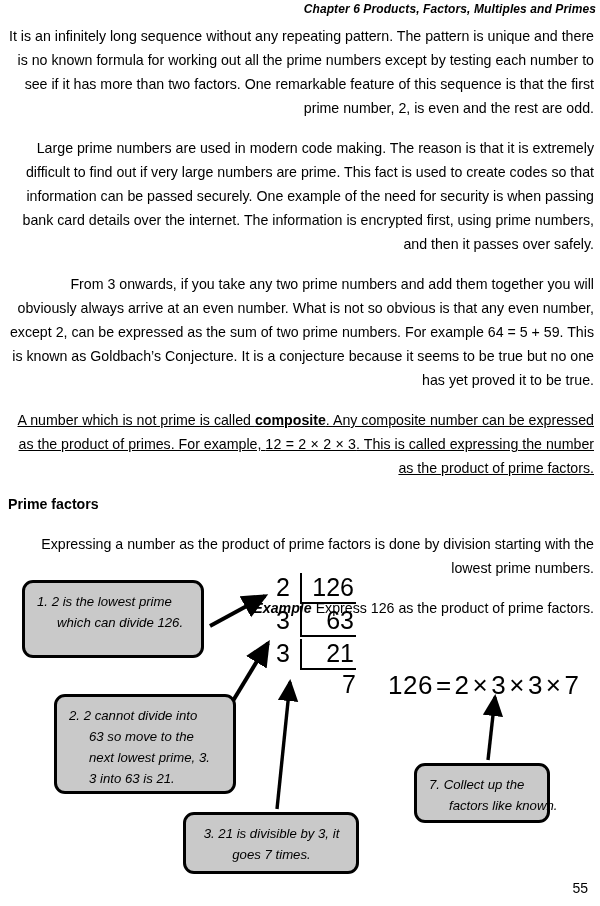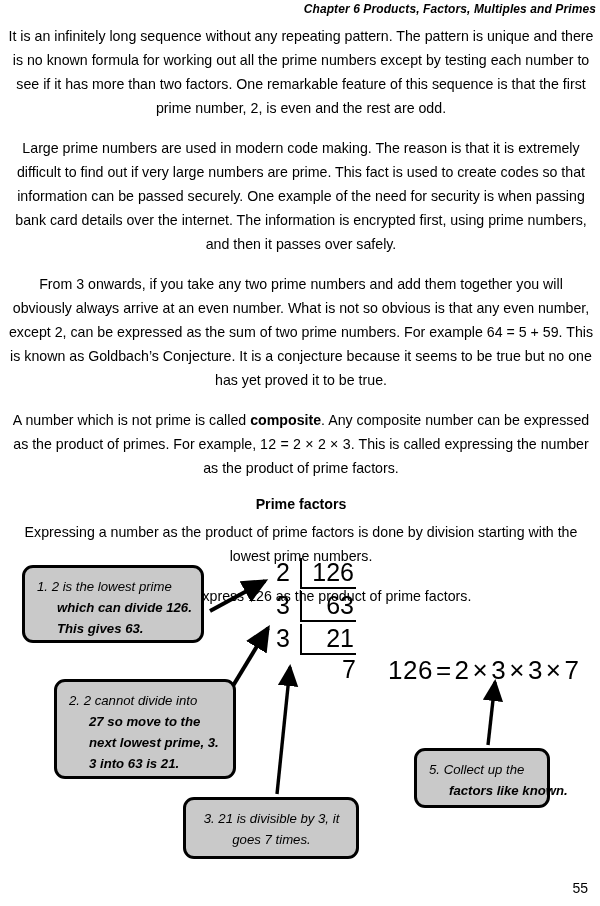--- a/index.html
+++ b/index.html
@@ -38,62 +38,61 @@
   .body-col {
     position: absolute;
     left: 8px;
     top: 24px;
     width: 586px;
   }
   p.para {
     margin: 0 0 16px 0;
     font-size: 14.2px;
     line-height: 24px;
-    text-align: center;
-  }
-  p.para.tight { margin-bottom: 14px; }
+    text-align: right;
+  }
+  p.para.tight { margin-bottom: 14px; text-decoration: underline; }
   .b { font-weight: bold; }
   .bi { font-weight: bold; font-style: italic; }
 
   h3.section-heading {
-    margin: 4px 0 6px 0;
+    margin: 4px 0 18px 0;
     font-size: 14.2px;
     font-weight: bold;
     line-height: 20px;
-    text-align: center;
   }
 
   .inline-math {
     font-family: "Liberation Sans", sans-serif;
     white-space: nowrap;
     letter-spacing: 0.2px;
   }
 
   
   .figure {
     position: absolute;
     left: 0;
-    top: 555px;
+    top: 570px;
     width: 540px;
     height: 310px;
   }
 
   .callout {
     position: absolute;
     background: #c9c9c9;
     border: 3px solid #000000;
     border-radius: 11px;
     box-sizing: border-box;
     font-style: italic;
     font-size: 13.2px;
     line-height: 21px;
     padding: 8px 10px 8px 12px;
   }
   .callout .line { display: block; white-space: nowrap; }
-  .callout .line.ind { padding-left: 20px; font-weight: bold; }
+  .callout .line.ind { padding-left: 20px; }
   .callout.center .line { text-align: center; }
 
   #callout-1 { left: 22px;  top: 10px;  width: 182px; height: 78px; }
   #callout-2 { left: 22px;  top: 124px; width: 182px; height: 100px; margin-left: 32px; }
   #callout-3 { left: 183px; top: 242px; width: 176px; height: 62px; padding-left: 11px; }
   #callout-4 { left: 414px; top: 193px; width: 136px; height: 60px; }
 
   
   .ladder {
     position: absolute;
@@ -202,37 +201,36 @@
       </defs>
       <line x1="210" y1="56" x2="265" y2="26" stroke="#000" stroke-width="4" marker-end="url(#ah)"></line>
       <line x1="208" y1="172" x2="268" y2="73" stroke="#000" stroke-width="4" marker-end="url(#ah)"></line>
       <line x1="277" y1="239" x2="290" y2="112" stroke="#000" stroke-width="3.4" marker-end="url(#ah)"></line>
       <line x1="488" y1="190" x2="495" y2="127" stroke="#000" stroke-width="3.4" marker-end="url(#ah)"></line>
     </svg>
 
     <div class="callout" id="callout-1">
       <span class="line">1. 2 is the lowest prime</span>
       <span class="line ind">which can divide 126.</span>
-      <span class="line ind">This gives 63.</span>
     </div>
 
     <div class="callout" id="callout-2">
       <span class="line">2. 2 cannot divide into</span>
-      <span class="line ind">27 so move to the</span>
+      <span class="line ind">63 so move to the</span>
       <span class="line ind">next lowest prime, 3.</span>
       <span class="line ind">3 into 63 is 21.</span>
     </div>
 
     <div class="callout center" id="callout-3">
       <span class="line">3. 21 is divisible by 3, it</span>
       <span class="line">goes 7 times.</span>
     </div>
 
     <div class="callout" id="callout-4">
-      <span class="line">5. Collect up the</span>
+      <span class="line">7. Collect up the</span>
       <span class="line ind">factors like known.</span>
     </div>
 
     <div class="ladder">
       <div class="ladder-row">
         <span class="divisor">2</span>
         <span class="dividend-cell">
             <span>126</span>
           </span>
       </div>

